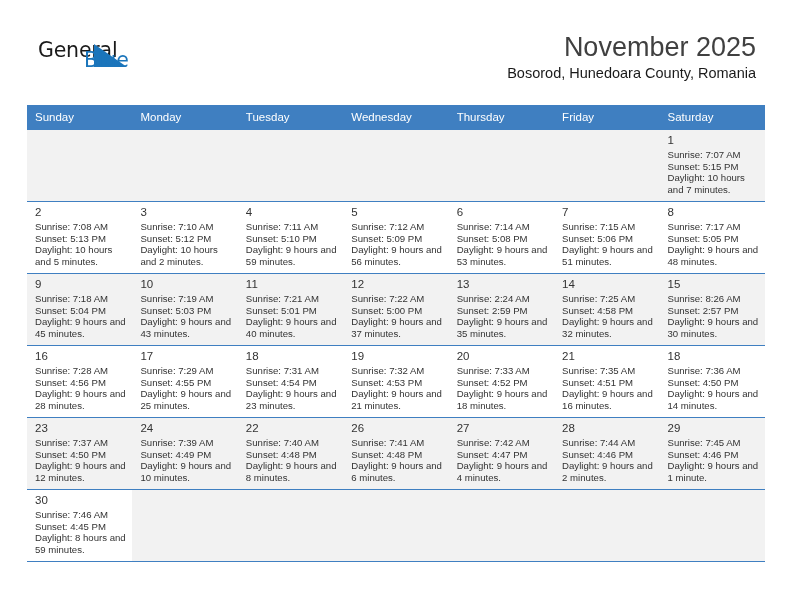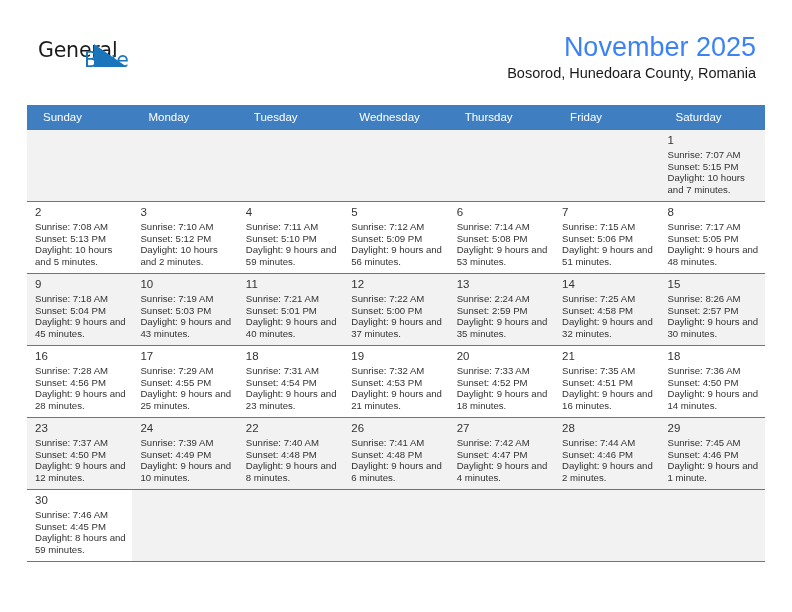--- a/index.html
+++ b/index.html
@@ -67,21 +67,21 @@
 
   .title-block {
     position: absolute;
     right: 36px;
     top: 30px;
     text-align: right;
   }
   .cal-title {
     font-size: 27px;
     font-weight: 400;
-    color: #3b82f6;
+    color: #404040;
     line-height: 34px;
     white-space: nowrap;
   }
   .cal-subtitle {
     font-size: 14.5px;
     font-weight: 400;
     color: #1a1a1a;
     line-height: 19px;
     white-space: nowrap;
   }
@@ -94,21 +94,21 @@
     width: 738px;
     border-collapse: collapse;
     table-layout: fixed;
   }
   .calendar th {
     background: #3f7fc1;
     color: #ffffff;
     font-size: 11.5px;
     font-weight: 400;
     text-align: left;
-    padding: 6px 0 6px 16px;
+    padding: 6px 0 6px 8px;
     height: 20px;
     box-sizing: border-box;
     border: none;
   }
   .calendar td {
     vertical-align: top;
     padding: 0;
     border-top: 1px solid #3f7fc1;
     border-bottom: 1px solid #3f7fc1;
     height: 72px;

